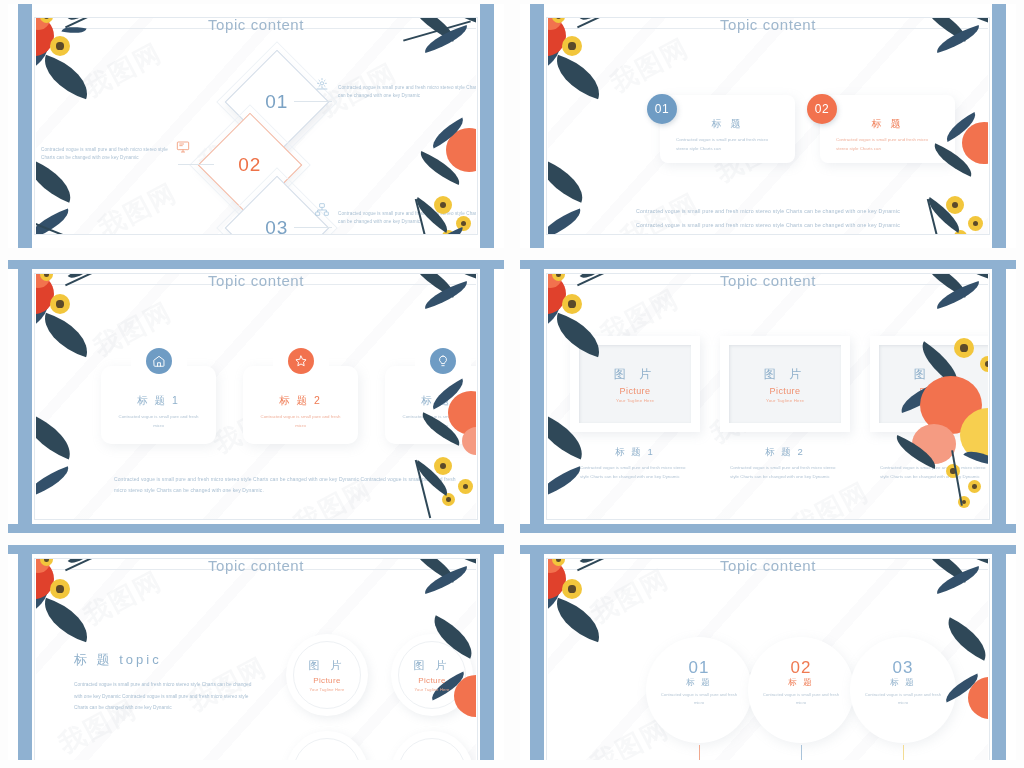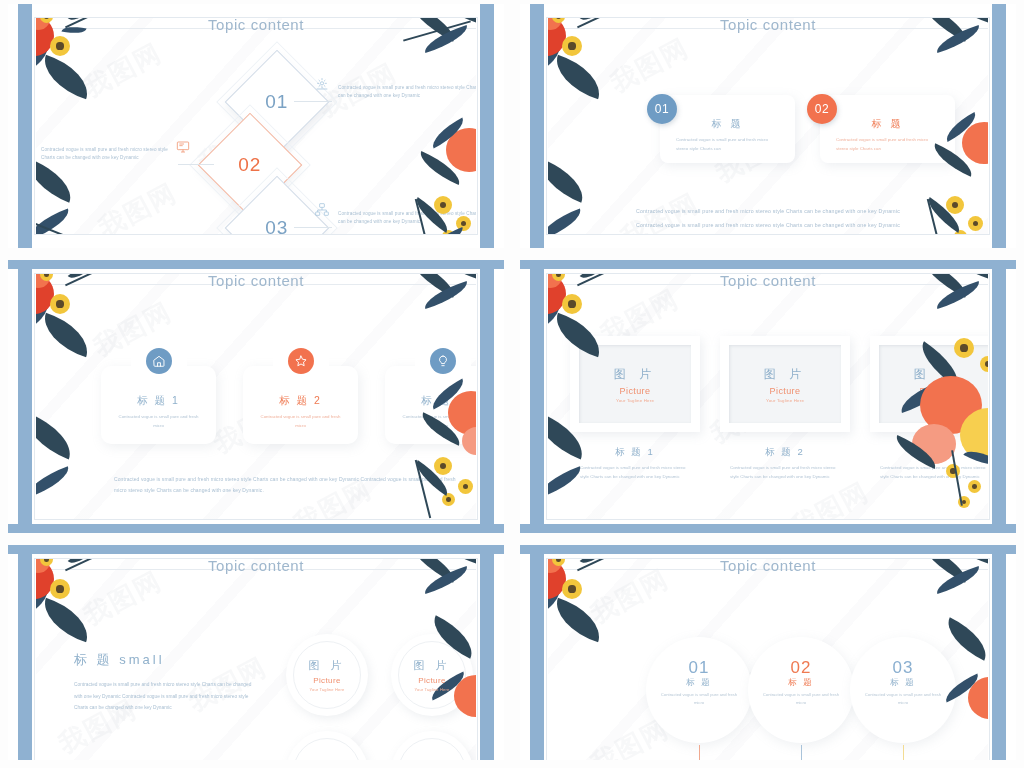--- a/index.html
+++ b/index.html
@@ -565,21 +565,21 @@
       <div class="hairline" style="bottom:-30px;"></div>
       <div class="canvas" style="bottom:0;">
         <div class="wm">
           <b style="left:45px;top:22px;">我图网</b>
           <b style="left:150px;top:108px;">我图网</b>
           <b style="left:20px;top:150px;">我图网</b>
         </div>
         <div class="topic-rule"></div>
         <div class="topic">Topic content</div>
 
-        <div class="h5" style="left:38px;top:92px;">标 题  small</div>
+        <div class="h5" style="left:38px;top:92px;">标 题  topic</div>
         <div class="p5" style="left:38px;top:120px;width:178px;">Contracted  vogue  is  small pure  and  fresh  micro stereo  style  Charts  can be changed  with  one  key Dynamic Contracted  vogue  is  small pure  and  fresh micro  stereo  style  Charts  can be changed  with  one key Dynamic</div>
 
         <div class="circpic" style="left:250px;top:75px;width:82px;height:82px;">
           <div class="ring"></div>
           <div class="inner">
             <div class="pic-cn" style="font-size:11px;letter-spacing:4px;">图 片</div>
             <div class="pic-en" style="font-size:8px;">Picture</div>
             <div class="pic-tag" style="font-size:4px;">Your Tagline Here</div>
           </div>
         </div>

